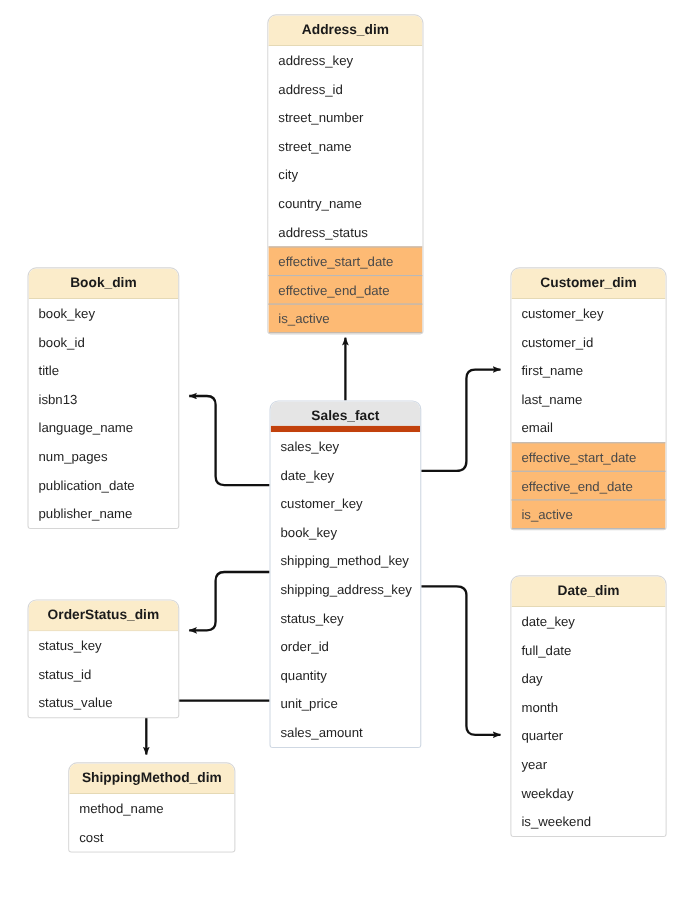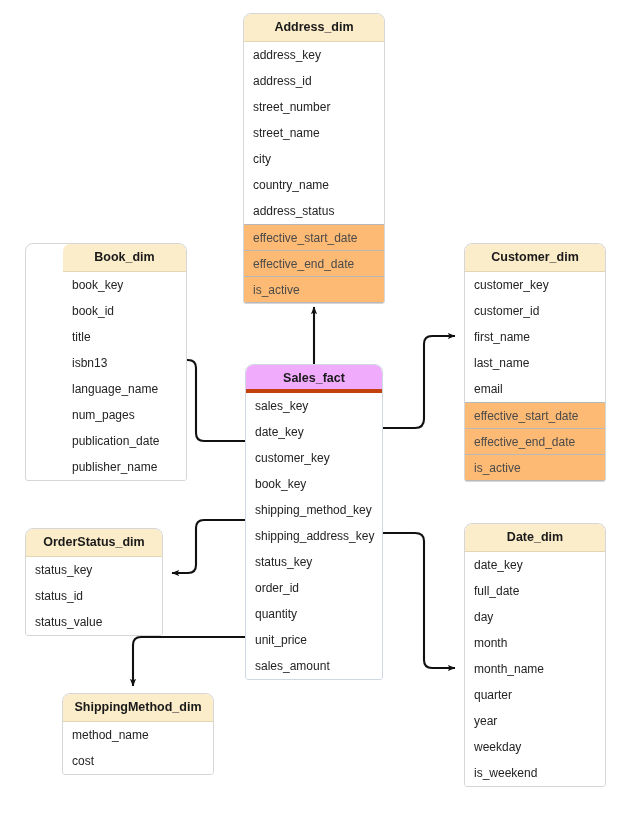--- a/index.html
+++ b/index.html
@@ -45,22 +45,22 @@
     font-size: 12.5px;
     color: #1a1a1a;
     background: #fbecca;
     border-bottom: 1px solid #e3d6b2;
     border-radius: 7px 7px 0 0;
   }
   .entity.fact {
     border: 1px solid #cfd8e3;
   }
   .entity.fact .ent-head {
-    background: #f0abfc;
-    border-bottom: 4px solid #c2410c;
+    background: #e5e5e5;
+    border-bottom: 6px solid #c2410c;
   }
   .entity .ent-body {
     padding: 0;
   }
   .attr {
     box-sizing: border-box;
     height: 26px;
     line-height: 26px;
     padding-left: 9px;
     font-size: 12px;
@@ -116,21 +116,21 @@
       <div class="attr">street_name</div>
       <div class="attr">city</div>
       <div class="attr">country_name</div>
       <div class="attr">address_status</div>
       <div class="attr scd first">effective_start_date</div>
       <div class="attr scd">effective_end_date</div>
       <div class="attr scd">is_active</div>
     </div>
   </div>
 
-  <div class="entity" style="left:25px; top:243px; width:162px;padding-left:37px;">
+  <div class="entity" style="left:25px; top:243px; width:138px;">
     <div class="ent-head">Book_dim</div>
     <div class="ent-body">
       <div class="attr">book_key</div>
       <div class="attr">book_id</div>
       <div class="attr">title</div>
       <div class="attr">isbn13</div>
       <div class="attr">language_name</div>
       <div class="attr">num_pages</div>
       <div class="attr">publication_date</div>
       <div class="attr">publisher_name</div>
@@ -161,37 +161,36 @@
       <div class="attr">shipping_method_key</div>
       <div class="attr">shipping_address_key</div>
       <div class="attr">status_key</div>
       <div class="attr">order_id</div>
       <div class="attr">quantity</div>
       <div class="attr">unit_price</div>
       <div class="attr">sales_amount</div>
     </div>
   </div>
 
-  <div class="entity" style="left:25px; top:528px; width:138px;">
+  <div class="entity" style="left:25px; top:545px; width:138px;">
     <div class="ent-head">OrderStatus_dim</div>
     <div class="ent-body">
       <div class="attr">status_key</div>
       <div class="attr">status_id</div>
       <div class="attr">status_value</div>
     </div>
   </div>
 
   <div class="entity" style="left:464px; top:523px; width:142px;">
     <div class="ent-head">Date_dim</div>
     <div class="ent-body">
       <div class="attr">date_key</div>
       <div class="attr">full_date</div>
       <div class="attr">day</div>
       <div class="attr">month</div>
-      <div class="attr">month_name</div>
       <div class="attr">quarter</div>
       <div class="attr">year</div>
       <div class="attr">weekday</div>
       <div class="attr">is_weekend</div>
     </div>
   </div>
 
   <div class="entity" style="left:62px; top:693px; width:152px;">
     <div class="ent-head">ShippingMethod_dim</div>
     <div class="ent-body">

